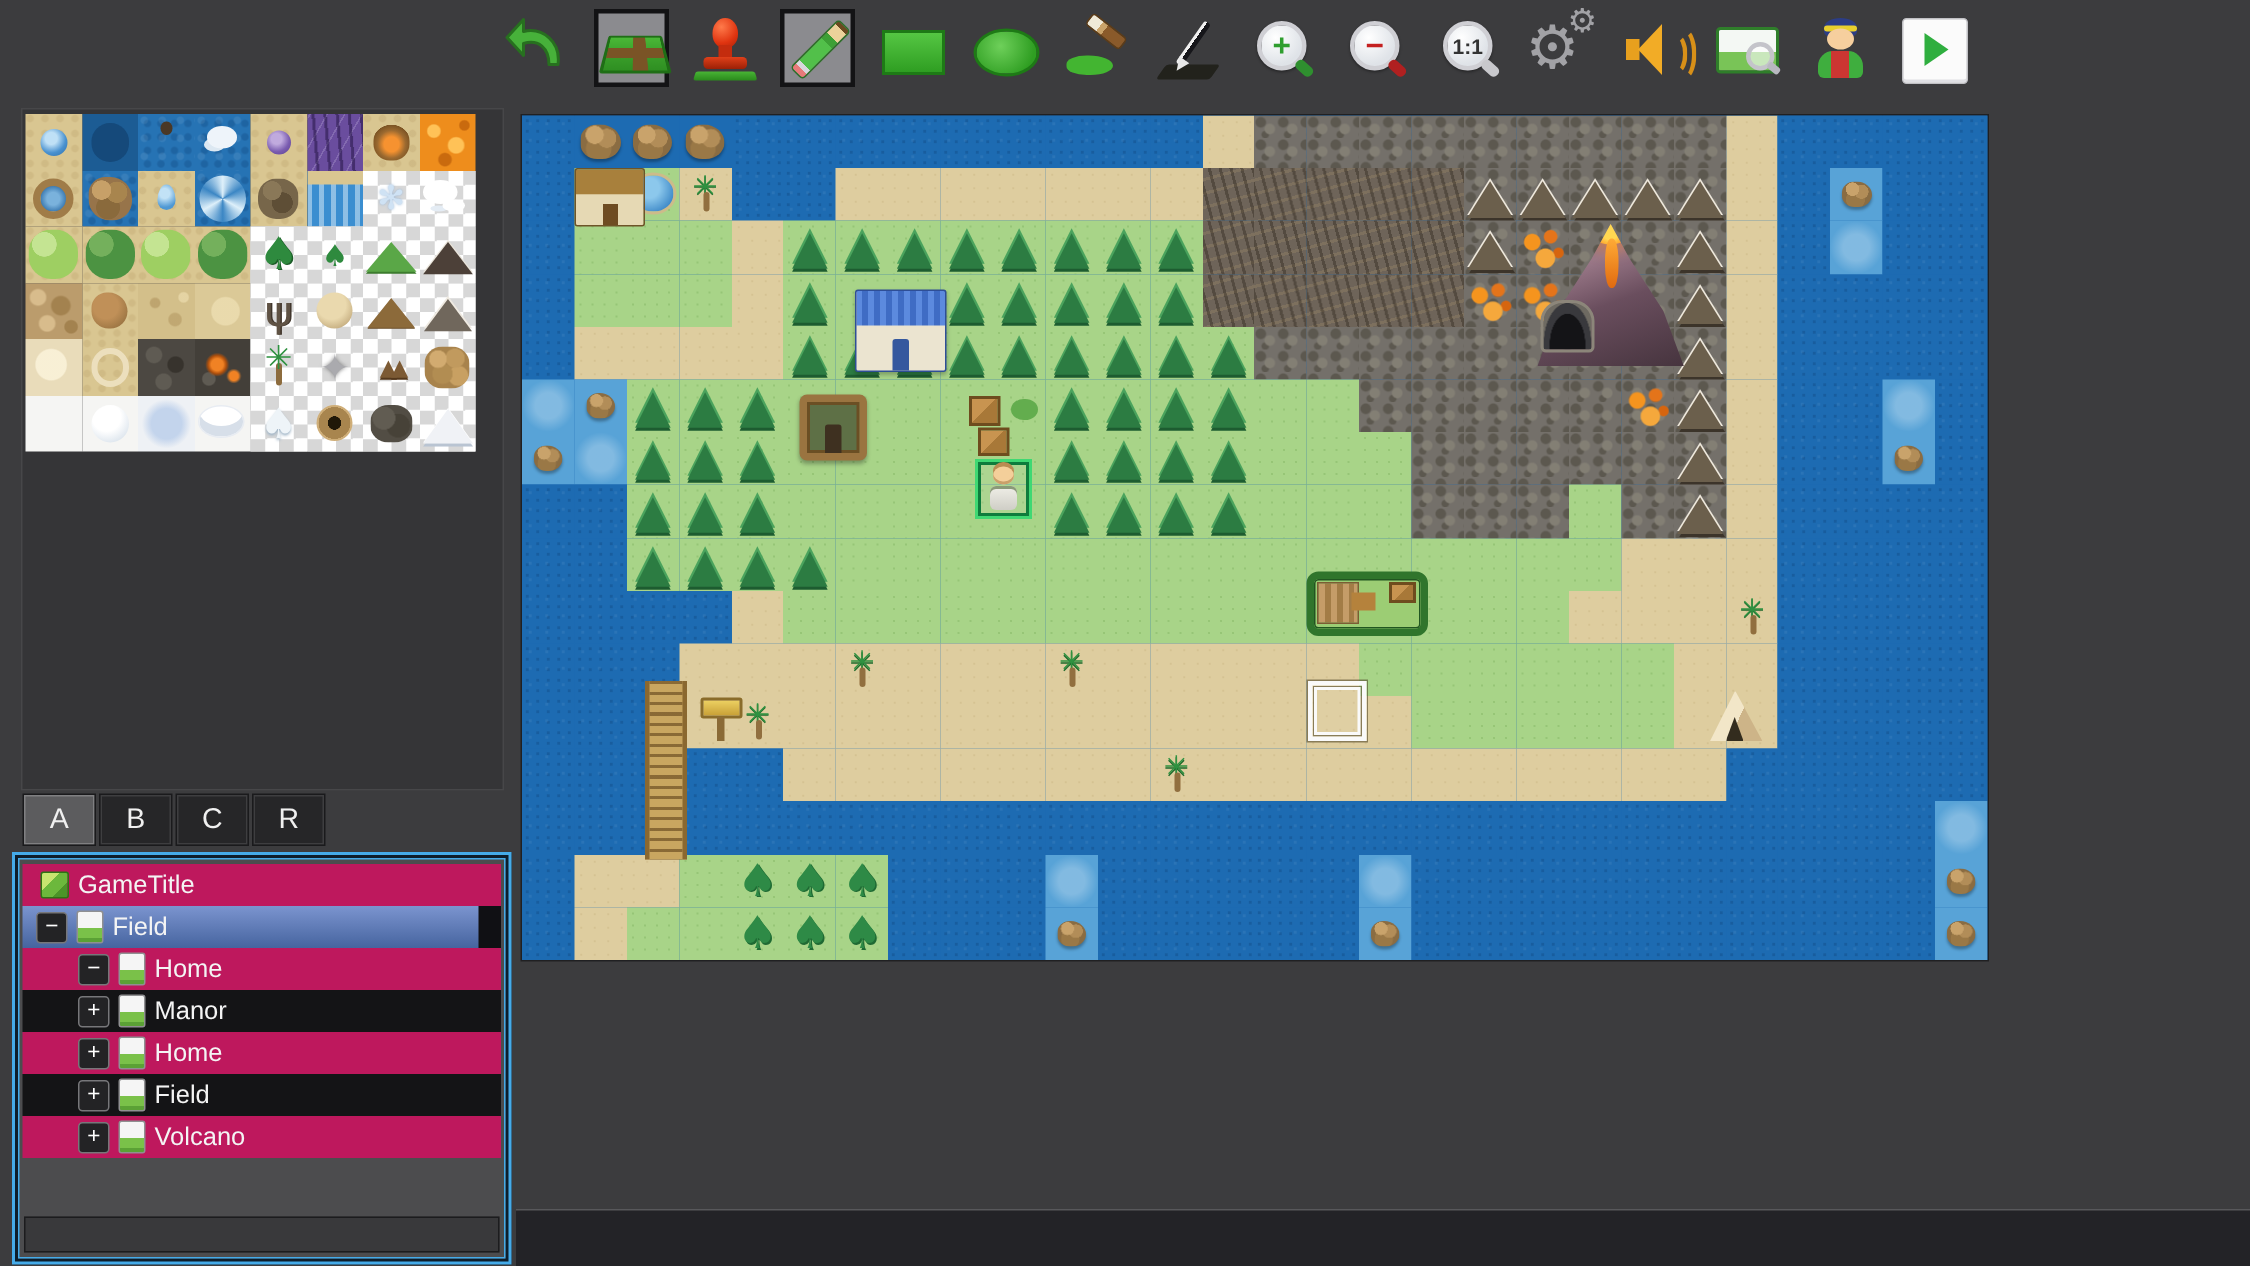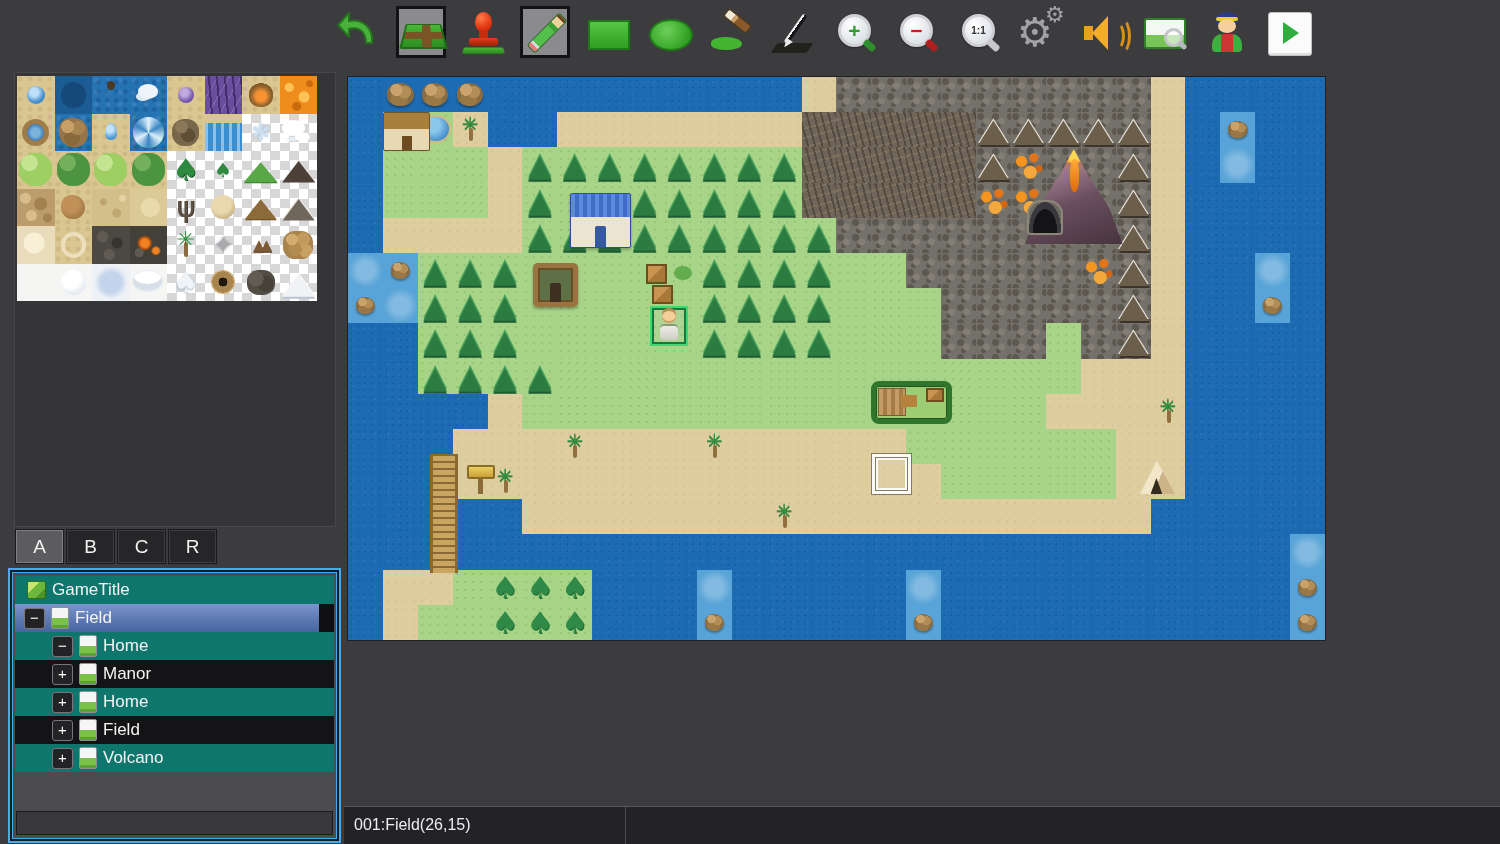--- a/index.html
+++ b/index.html
@@ -36,21 +36,21 @@
   .i-pad{left:4px;top:33px;width:36px;height:10px;background:#22221c;transform:skewX(-35deg);border-radius:2px}
   .i-pen{left:23px;top:2px;width:5px;height:34px;transform:rotate(35deg);
     background:linear-gradient(90deg,#f0f0f0 0 2px,#16161a 2px);border-radius:2px}
   .i-pentip{left:13px;top:29px;width:0;height:0;border-left:4px solid transparent;border-right:4px solid transparent;
     border-top:9px solid #e8e8e8;transform:rotate(35deg)}
   .i-lens{left:6px;top:4px;width:27px;height:27px;border-radius:50%;border:3px solid #cfcfd4;
     background:radial-gradient(circle at 35% 30%,#ffffff,#dfe3e8 70%);box-shadow:0 1px 2px rgba(0,0,0,.4);
     display:flex;align-items:center;justify-content:center;font-weight:bold}
   .i-lens.plus{color:#2f9e2f;font-size:21px}
   .i-lens.minus{color:#c42020;font-size:21px}
-  .i-lens.one{color:#333;font-size:10px;letter-spacing:0}
+  .i-lens.one{color:#333;font-size:14px;letter-spacing:0}
   .i-handle{left:31px;top:32px;width:13px;height:7px;transform:rotate(42deg);border-radius:3px;background:#2f8f2f}
   .i-handle.red{background:#b02020}.i-handle.gray{background:#c8c8cc}
   .i-gear{left:-1px;top:0;font-size:40px;line-height:44px;color:#a2a2a6;font-family:"DejaVu Sans",sans-serif}
   .i-gear2{left:27px;top:-8px;font-size:22px;line-height:26px;color:#a2a2a6;font-family:"DejaVu Sans",sans-serif}
   .i-spkbox{left:4px;top:16px;width:9px;height:14px;background:#e8a01e}
   .i-spkcone{left:12px;top:6px;width:0;height:0;border-right:16px solid #f2ac26;
     border-top:17px solid transparent;border-bottom:17px solid transparent}
   .i-wave1{left:29px;top:12px;width:10px;height:22px;border:3px solid transparent;border-right:3px solid #d89018;border-radius:50%}
   .i-wave2{left:33px;top:8px;width:12px;height:30px;border:3px solid transparent;border-right:3px solid #d89018;border-radius:50%}
   .i-screen{left:2px;top:8px;width:38px;height:27px;border-radius:3px;border:2px solid #2f7e2a;
@@ -132,21 +132,21 @@
   .tab{width:47px;height:33px;box-sizing:border-box;background:#262628;border:1px solid #3e3e40;outline:1px solid #1a1a1c;
        color:#f0f0f0;font-size:19px;display:flex;align-items:center;justify-content:center;cursor:default}
   .tab.sel{background:#5c5c5e;border-color:#808082}
 
   
   #tree-panel{position:absolute;left:8px;top:568px;width:333px;height:275px;box-sizing:border-box;
     border:2px solid #45abe9;background:#0d1e2c;padding:2px}
   #tree-inner{border:1px solid #45abe9;background:#4c4c4e;height:100%;box-sizing:border-box;padding:3px 2px 2px 2px;
     display:flex;flex-direction:column;overflow:hidden}
   .trow{height:28px;flex:0 0 28px;display:flex;align-items:center;font-size:17px;color:#f4f4f4;position:relative}
-  .sh-g{background:#0f766e}.sh-d{background:#141416}
+  .sh-g{background:#be185d}.sh-d{background:#141416}
   .trow.sel{background:linear-gradient(180deg,#7b94cf,#46649f)}
   .trow.sel::after{content:"";position:absolute;right:0;top:0;bottom:0;width:15px;background:#101014}
   .tspace{flex:0 0 auto}
   .ttoggle{flex:0 0 auto;width:21px;height:21px;box-sizing:border-box;background:#232325;border:1px solid #77777a;border-radius:3px;
     color:#fff;font-size:15px;line-height:18px;text-align:center;margin-right:2px}
   .i-cube{flex:0 0 auto;width:17px;height:16px;margin:0 6px 0 12px;background:linear-gradient(135deg,#c8e470 0 35%,#6cb83c 35% 70%,#4c9428 70%);
     border:1px solid #2e7214;border-radius:2px}
   .i-mapdoc{flex:0 0 auto;width:16px;height:20px;margin:0 6px 0 4px;background:linear-gradient(#f5f5f5 0 52%,#7ac149 52% 86%,#5ba135 86%);
     border:1px solid #909092;border-radius:2px}
   #tree-filler{flex:1;background:#4c4c4e}
@@ -903,15 +903,14 @@
     </div>
     <div class="ov ov-actor" style="left: 301.823px; top: 228.719px; width: 38.3821px; height: 40.4656px;"></div>
     <div class="ov ov-farm" style="left: 523.393px; top: 304.372px; width: 80.2536px; height: 42.225px;"></div>
     <div class="ov ov-bridge" style="left: 81.9982px; top: 376.506px; width: 27.9143px; height: 119.638px;"></div>
     <div class="ov ov-sign" style="left: 118.636px; top: 385.303px; width: 27.9143px; height: 31.6687px;"></div>
     <div class="ov ov-cursor" style="left: 524.091px; top: 377.21px; width: 39.08px; height: 39.41px;"></div>
     <div class="ov ov-tent" style="left: 792.068px; top: 383.544px; width: 34.8929px; height: 33.4281px;"></div>
   </div>
 
 <div id="statusbar">
-  <div class="scell w2">001:Field(26,15)</div>
   <div class="scell w4"></div>
 </div>
 
 </body></html>

